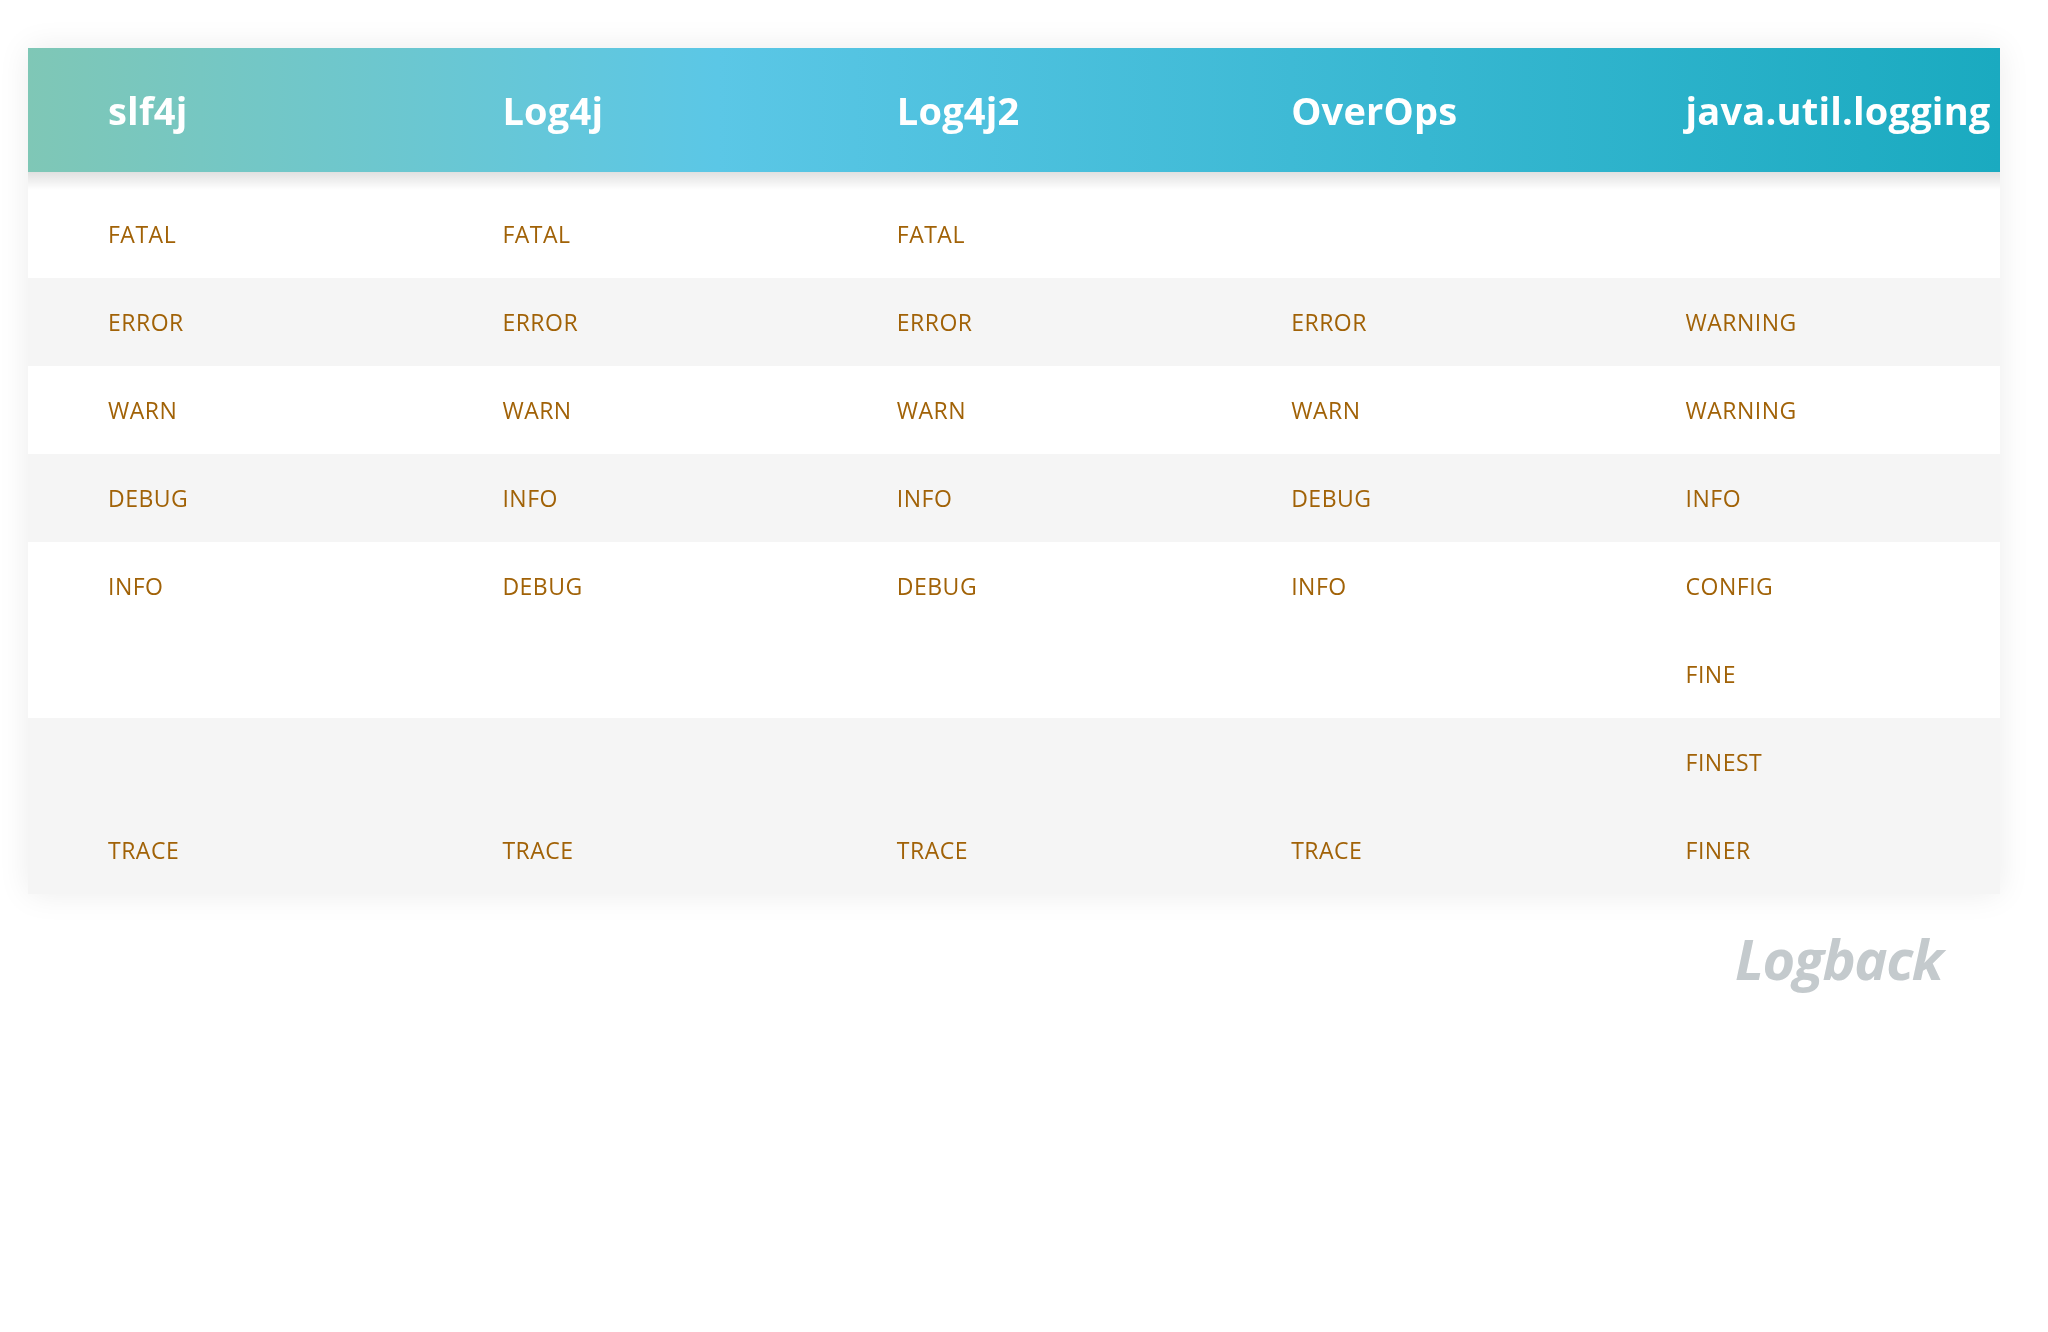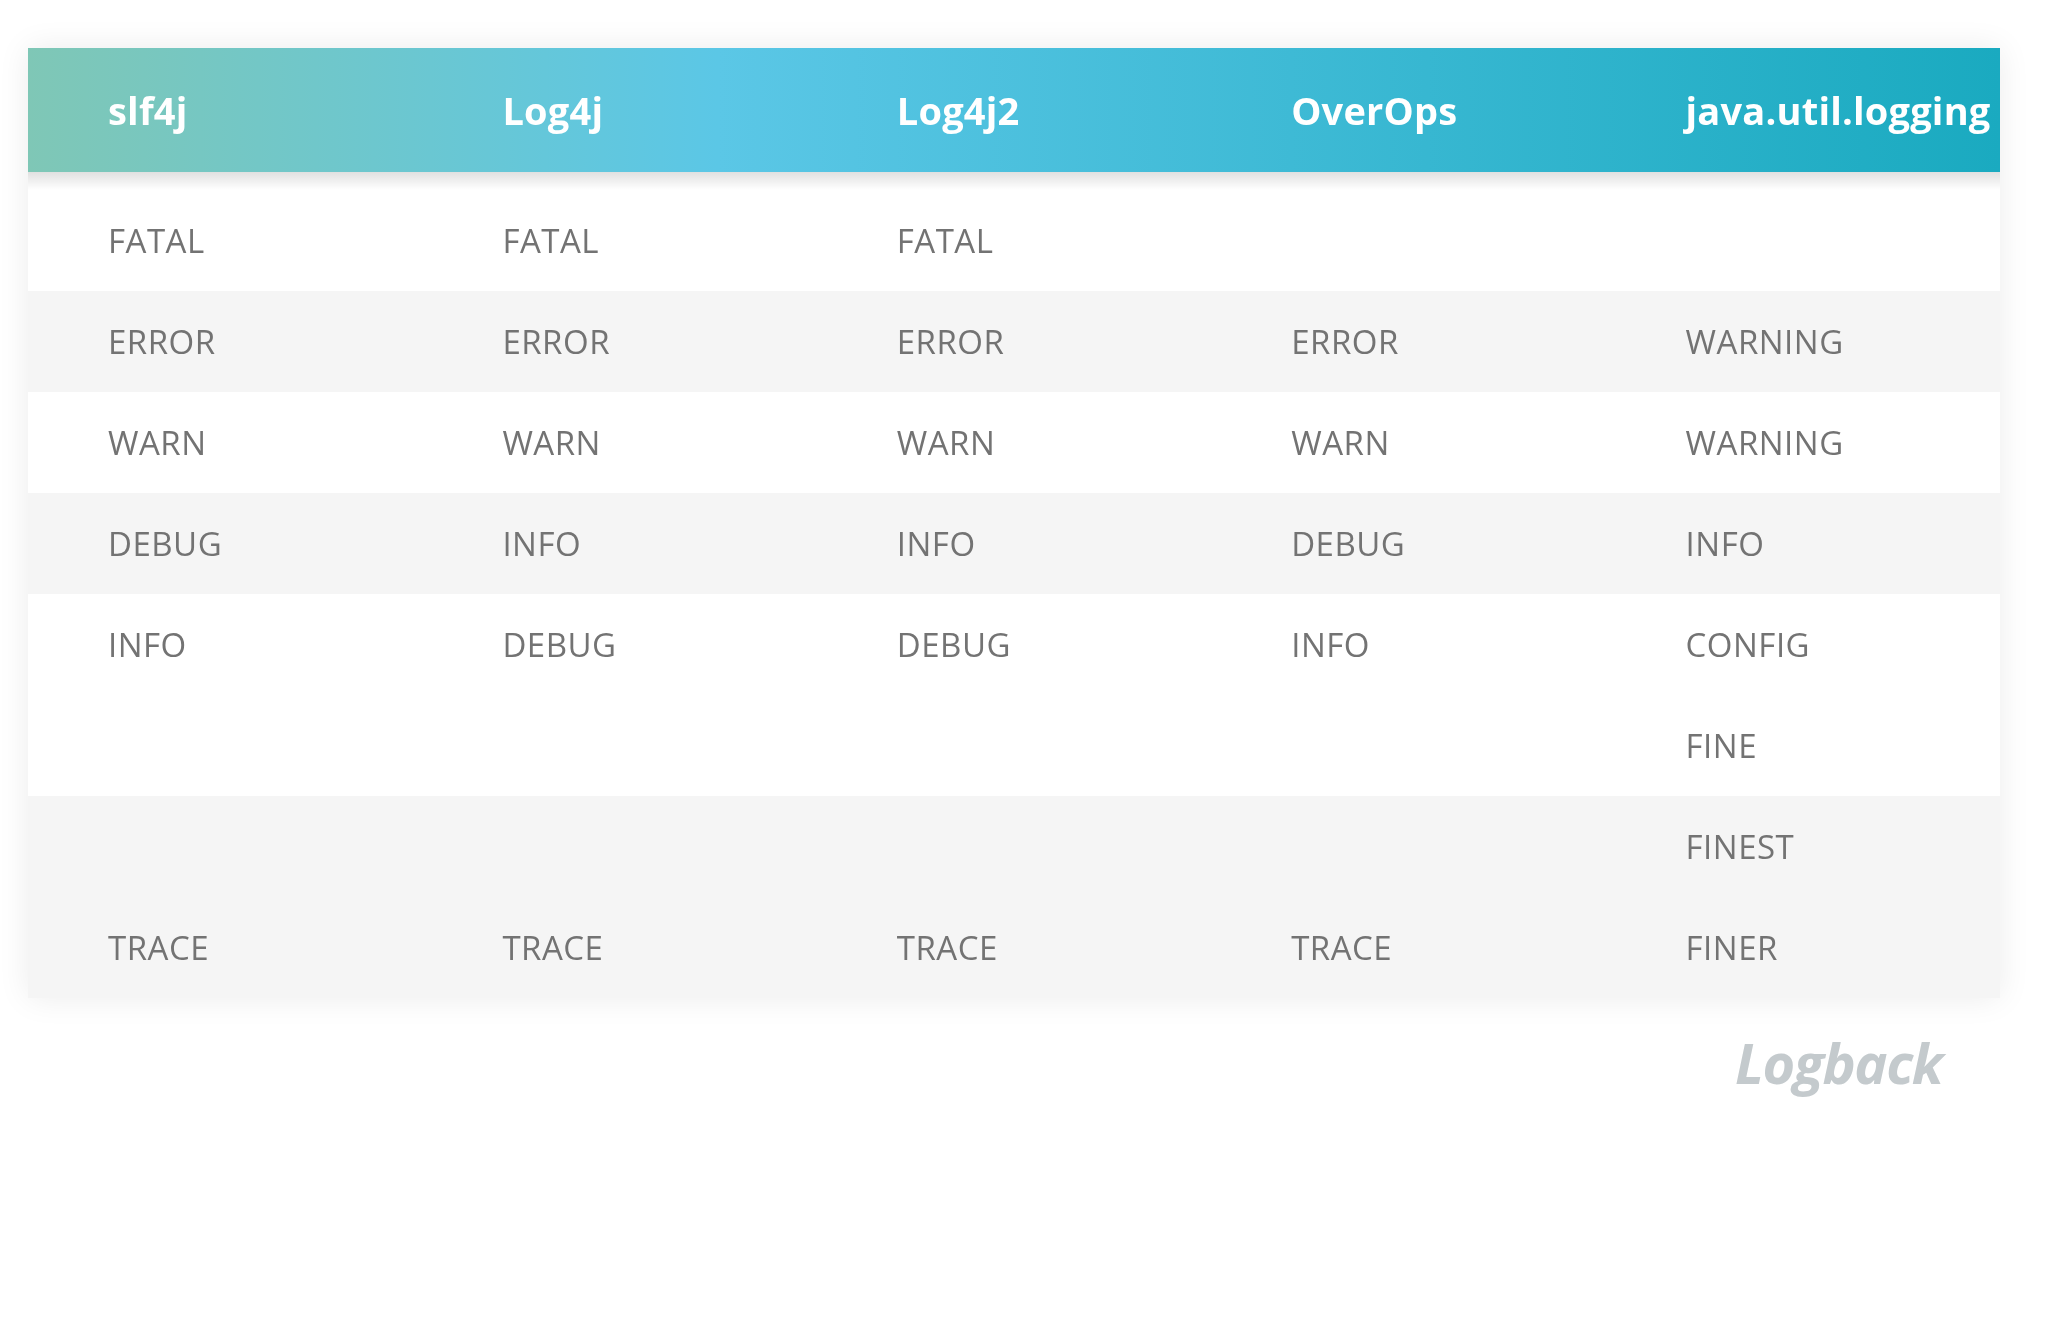--- a/index.html
+++ b/index.html
@@ -33,22 +33,22 @@
     font-size: 38px;
     padding: 36px 0 36px 80px;
     letter-spacing: 0.2px;
   }
   .shadow-row td {
     padding: 0;
     height: 18px;
     background: linear-gradient(180deg, rgba(0,0,0,0.12), rgba(0,0,0,0));
   }
   tbody td {
-    font-size: 33px;
-    color: #737373;
+    font-size: 23px;
+    color: #a16207;
     letter-spacing: 0.5px;
     padding: 28px 0 28px 80px;
     vertical-align: middle;
   }
   tbody tr.white-row  { background: #ffffff; }
   tbody tr.gray-row   { background: #f5f5f5; }
   .brand {
     text-align: right;
     padding: 26px 58px 0 0;
     font-size: 56px;

